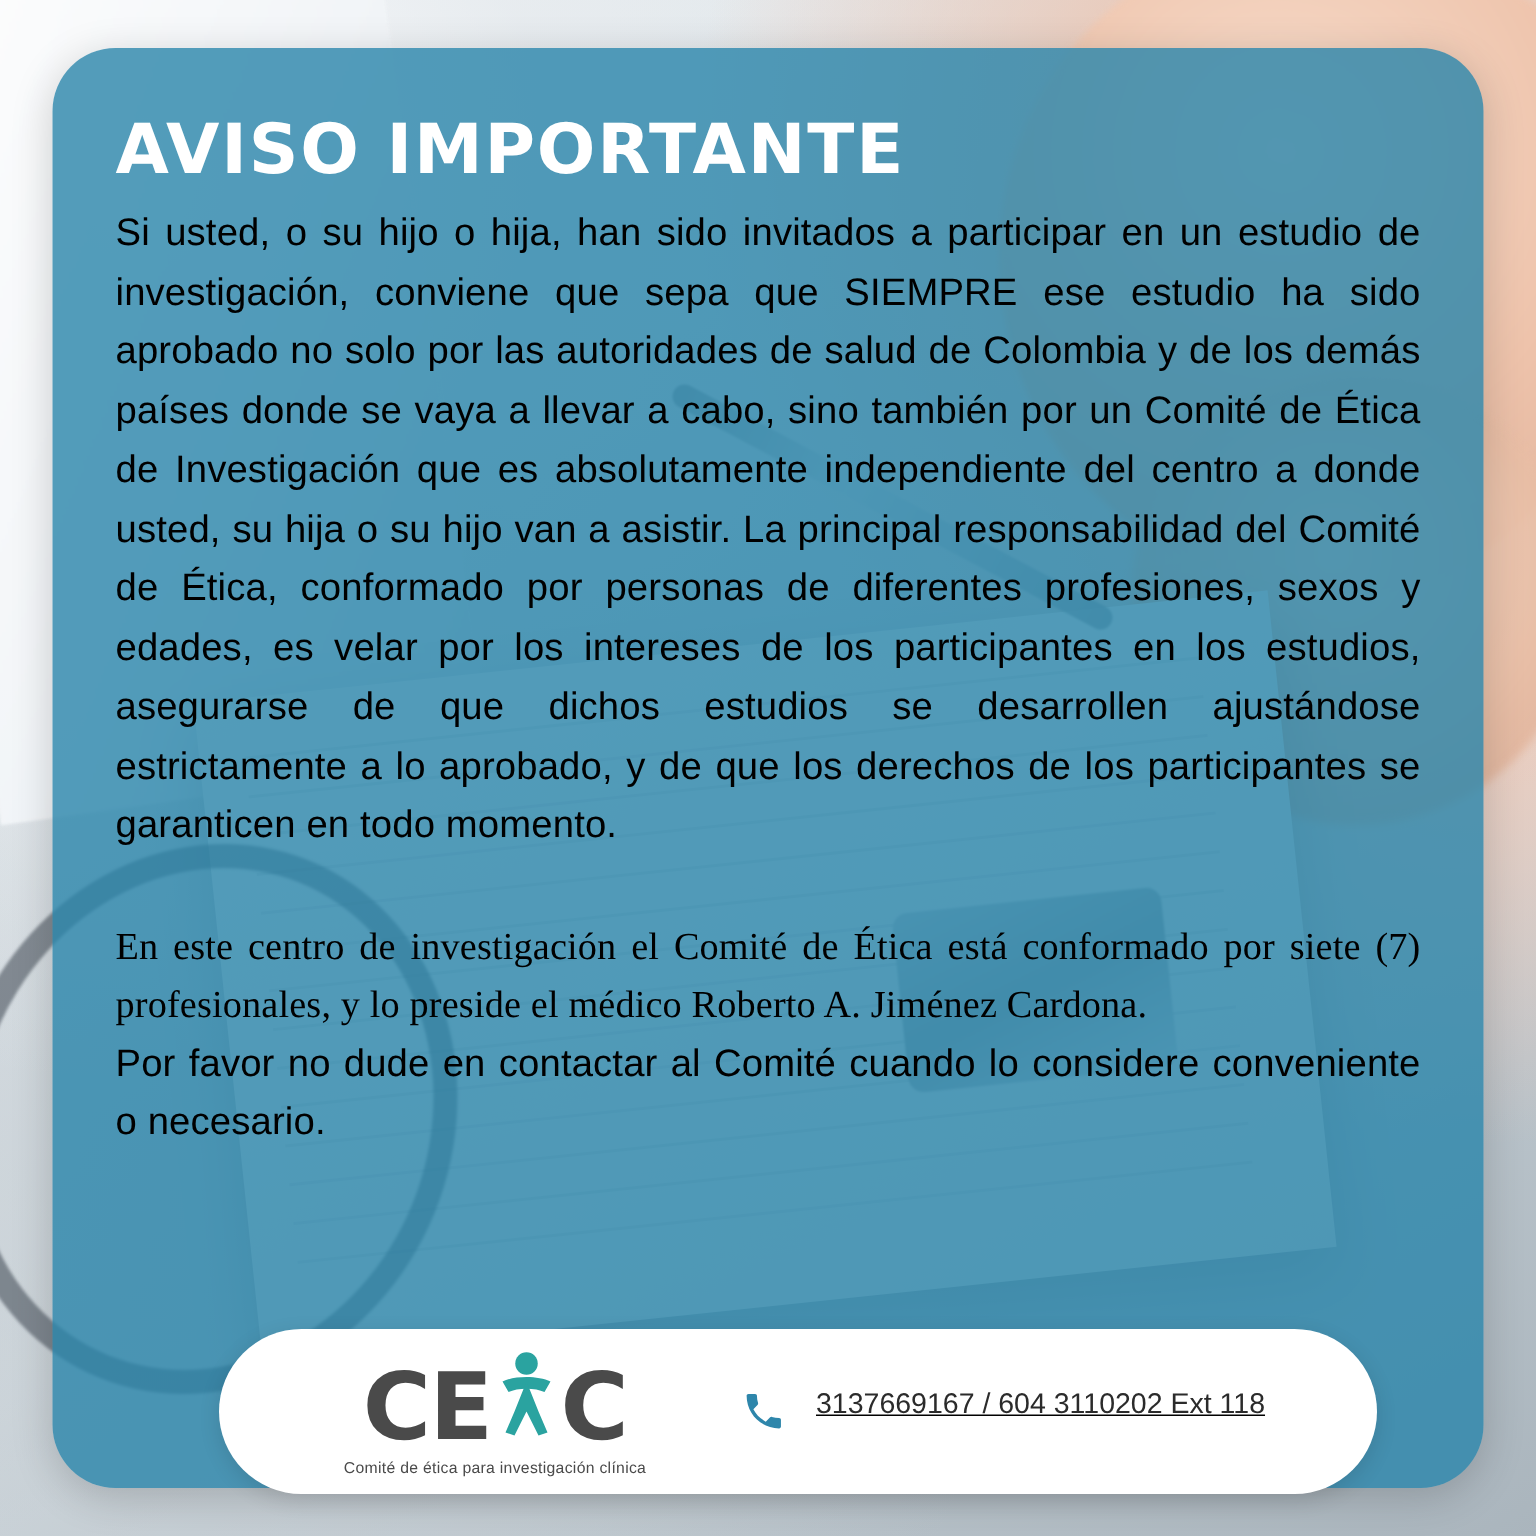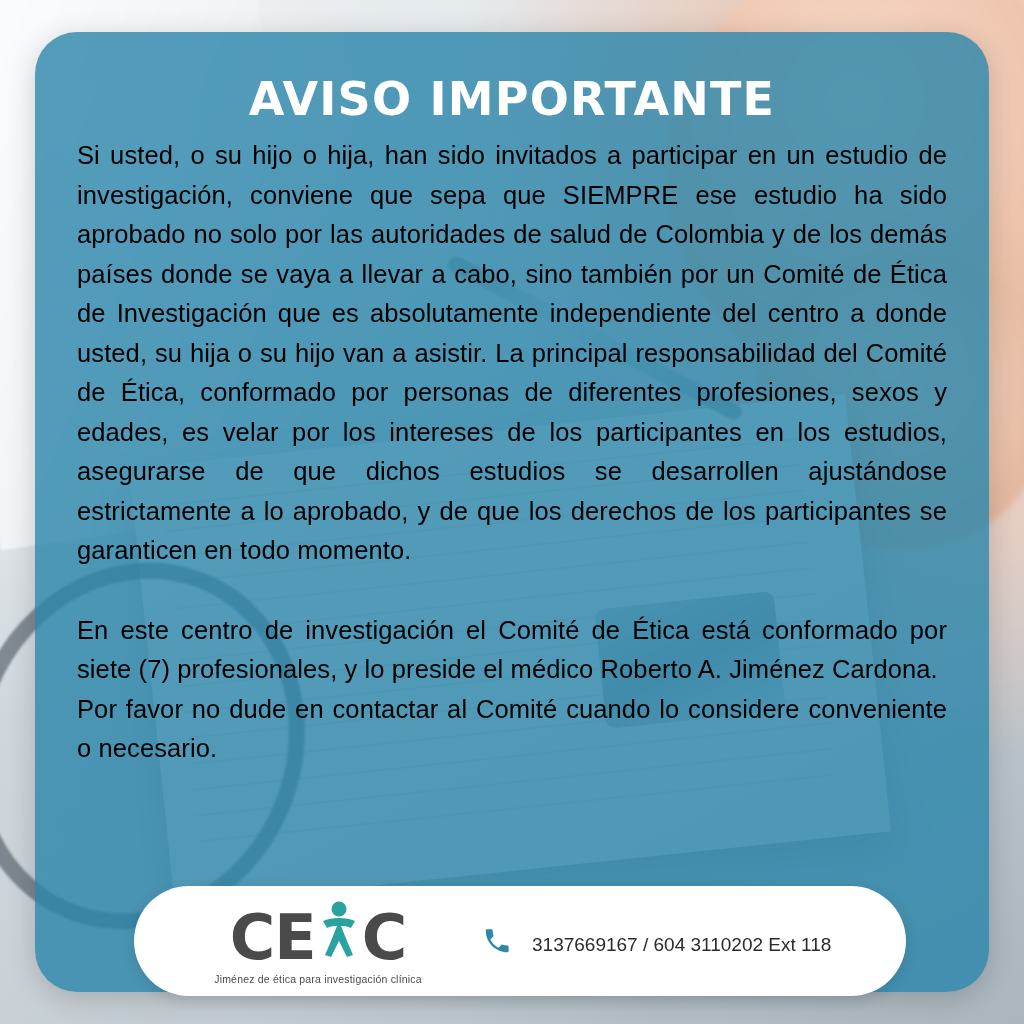--- a/index.html
+++ b/index.html
@@ -116,42 +116,41 @@
     box-shadow: 0 6px 28px rgba(0,0,0,.18);
     box-sizing: border-box;
     padding: 26px 42px 0 42px;
   }
 
   .title {
     color: #ffffff;
     font-size: 46px;
     font-weight: bold;
     letter-spacing: 1.2px;
-    text-align: center;
     margin: 14px 0 10px 0;
     font-family: "DejaVu Sans", "Liberation Sans", sans-serif;
   }
 
   .body-text {
     color: #000000;
     font-size: 25.5px;
     line-height: 39.5px;
     text-align: justify;
     text-justify: inter-word;
     font-weight: 400;
     letter-spacing: .1px;
     font-family: "Liberation Sans", sans-serif;
   }
-  .body-text.para2 { margin-top: 40px; }
+  .body-text.para2 { margin-top: 40px; font-family: Liberation Serif, serif; }
   .body-text.para3 { }
 
   
   .footer {
     position: absolute;
-    left: 134px;
+    left: 146px;
     top: 886px;
     width: 772px;
     height: 110px;
     background: #ffffff;
     border-radius: 55px;
     display: flex;
     align-items: center;
     box-sizing: border-box;
     padding: 12px 34px;
     box-shadow: 0 4px 14px rgba(0,0,0,.12);
@@ -193,22 +192,23 @@
   .contact-block {
     flex: 1;
     display: flex;
     flex-direction: column;
     justify-content: center;
     gap: 2px;
     padding-left: 8px;
   }
   .contact-row {
     display: flex;
-    align-items: flex-end;
+    align-items: flex-start;
     gap: 14px;
+    text-decoration: underline;
   }
   .contact-row .icon { width: 42px; display:flex; align-items:center; justify-content:center;}
   .phone-text {
     font-size: 19px;
     color: #2b2b2b;
   }
   .email-text {
     font-size: 18px;
     color: #1a4f8a;
     text-decoration: underline;
@@ -246,21 +246,21 @@
         <span class="logo-ce">CE</span>
         <span class="logo-person">
           <svg width="44" height="62" viewBox="0 0 44 62" xmlns="http://www.w3.org/2000/svg">
             <circle cx="22" cy="12" r="7.5" fill="#2aa3a0"></circle>
             <path d="M6 24 C14 20, 30 20, 38 24 L34 31 C28 28, 16 28, 10 31 Z" fill="#2aa3a0"></path>
             <path d="M22 24 L14 44 L8 58 L14 60 L22 44 L30 60 L36 58 L30 44 Z" fill="#2aa3a0"></path>
           </svg>
         </span>
         <span class="logo-c2">C</span>
       </div>
-      <div class="logo-tag">Jiménez de ética para investigación clínica</div>
+      <div class="logo-tag">Comité de ética para investigación clínica</div>
     </div>
 
     <div class="contact-block">
       <div class="contact-row">
         <span class="icon">
           <svg width="30" height="30" viewBox="0 0 24 24" xmlns="http://www.w3.org/2000/svg">
             <path d="M6.6 10.8c1.4 2.8 3.8 5.1 6.6 6.6l2.2-2.2c.3-.3.7-.4 1.1-.3 1.2.4 2.5.6 3.8.6.6 0 1 .4 1 1V20c0 .6-.4 1-1 1C10.8 21 3 13.2 3 3.6c0-.6.4-1 1-1h3.5c.6 0 1 .4 1 1 0 1.3.2 2.6.6 3.8.1.4 0 .8-.3 1.1l-2.2 2.3z" fill="#2e86ab"></path>
           </svg>
         </span>
         <span class="phone-text">3137669167  / 604 3110202 Ext 118</span>

